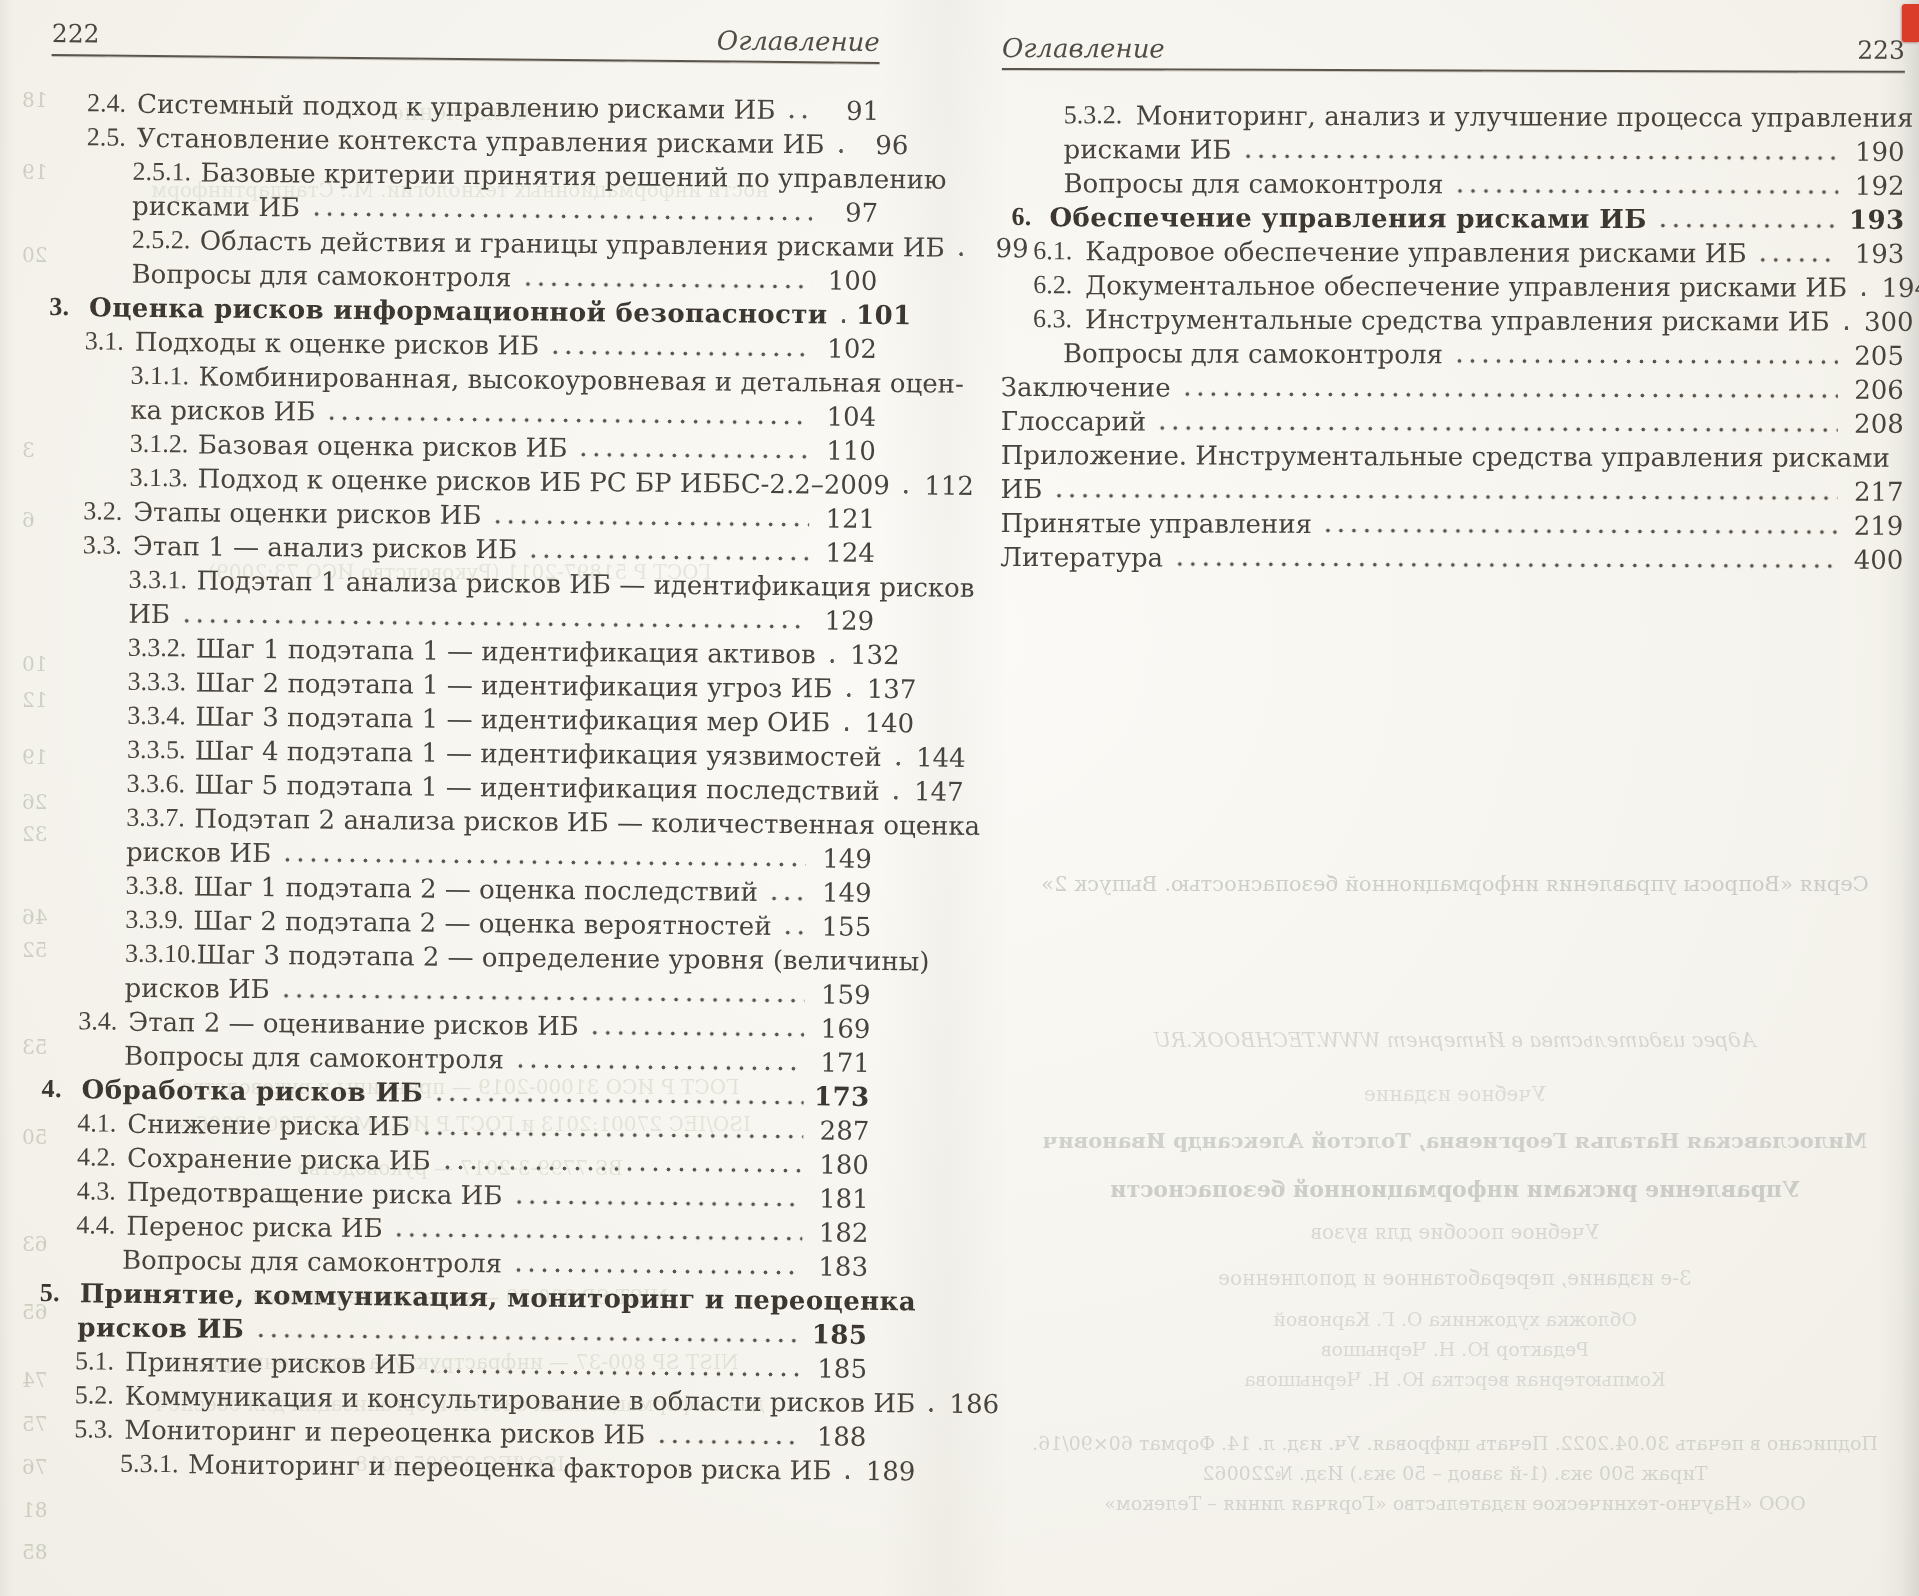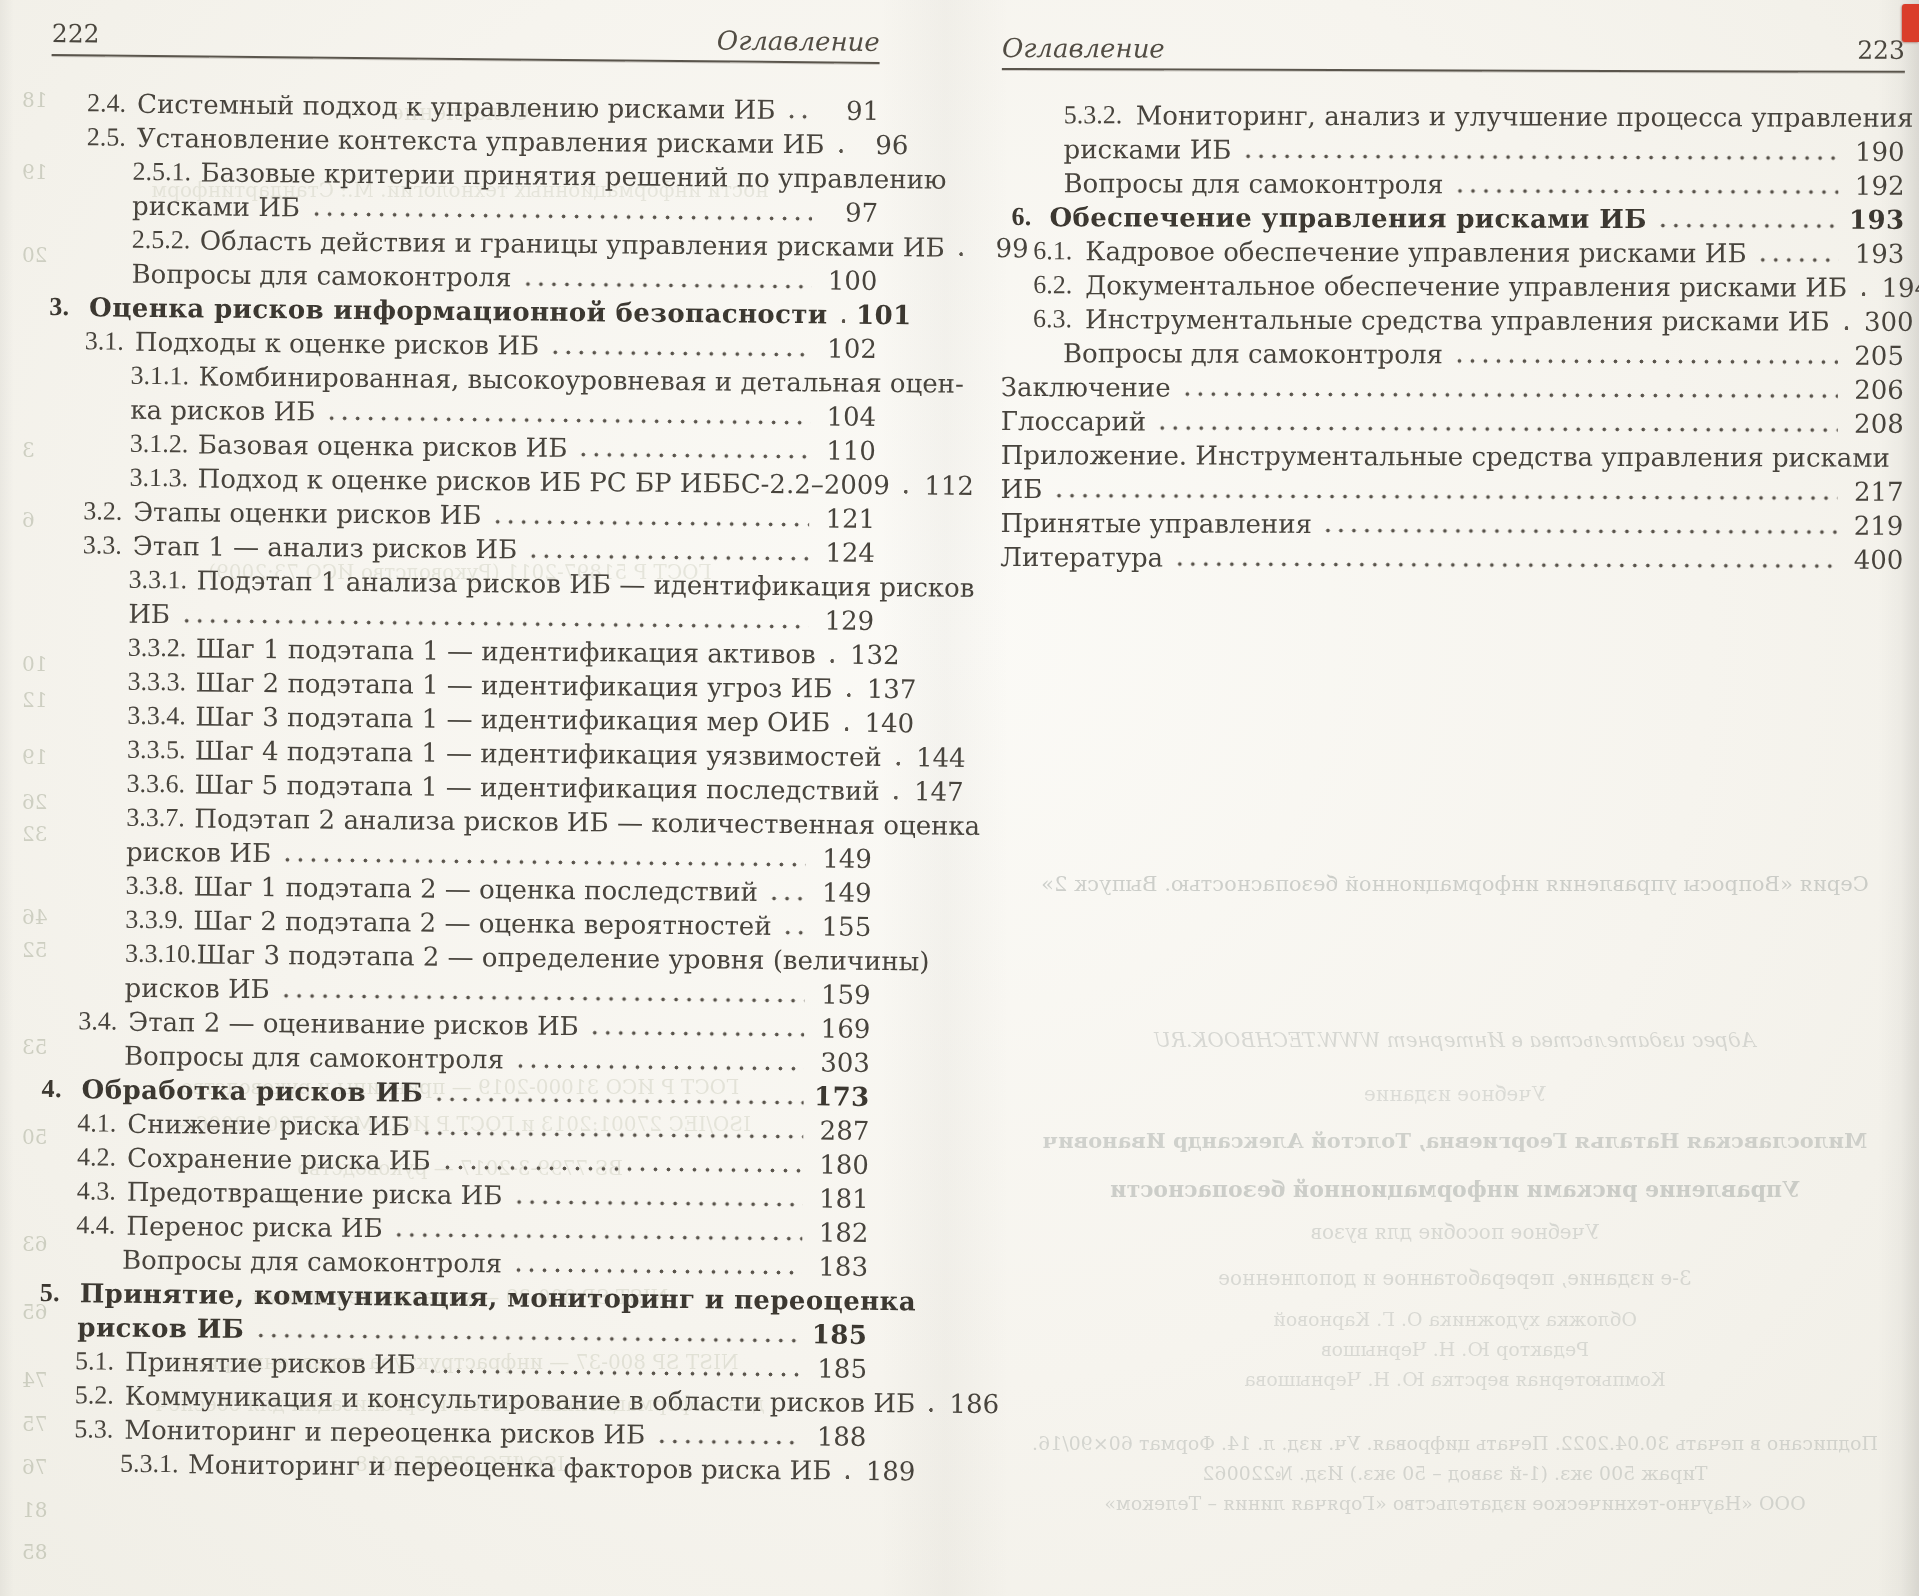--- a/index.html
+++ b/index.html
@@ -293,21 +293,21 @@
         </div>
         <div class="row lv1">
           <span class="num">3.4.</span>
           <span class="txt">Этап 2 — оценивание рисков ИБ</span>
           <span class="leader"></span>
           <span class="pgn">169</span>
         </div>
         <div class="row q">
           <span class="txt">Вопросы для самоконтроля</span>
           <span class="leader"></span>
-          <span class="pgn">303</span>
+          <span class="pgn">171</span>
         </div>
         <div class="row lv0 bold">
           <span class="num">4.</span>
           <span class="txt">Обработка рисков ИБ</span>
           <span class="leader"></span>
           <span class="pgn">173</span>
         </div>
         <div class="row lv1">
           <span class="num">4.1.</span>
           <span class="txt">Снижение риска ИБ</span>

